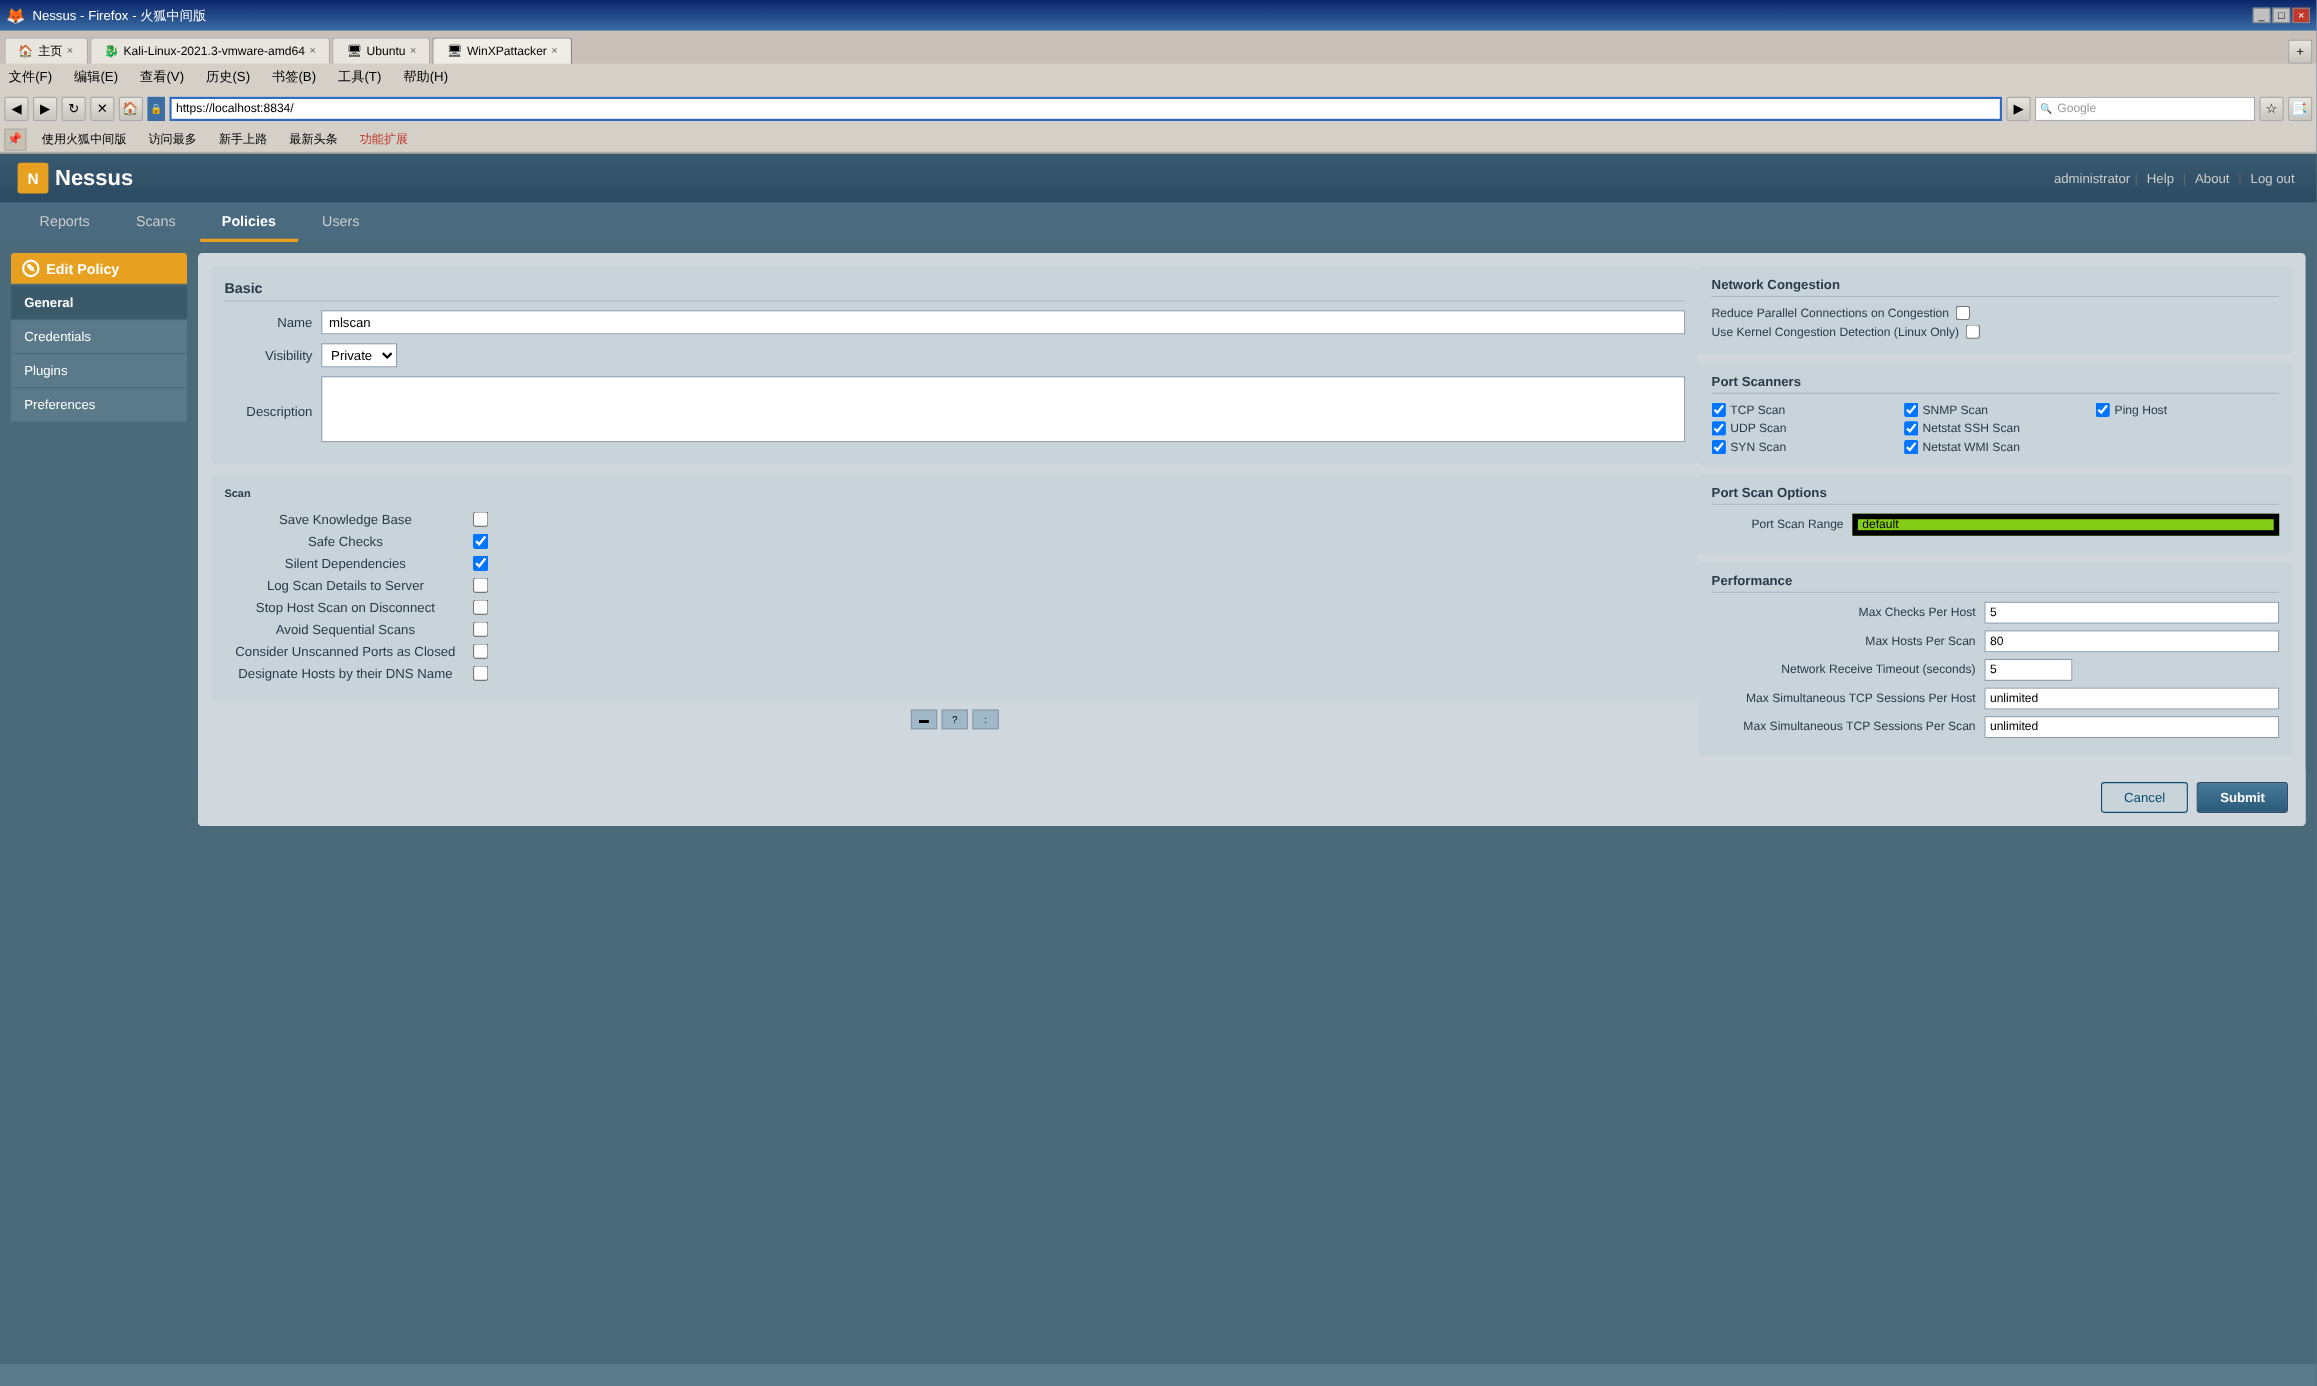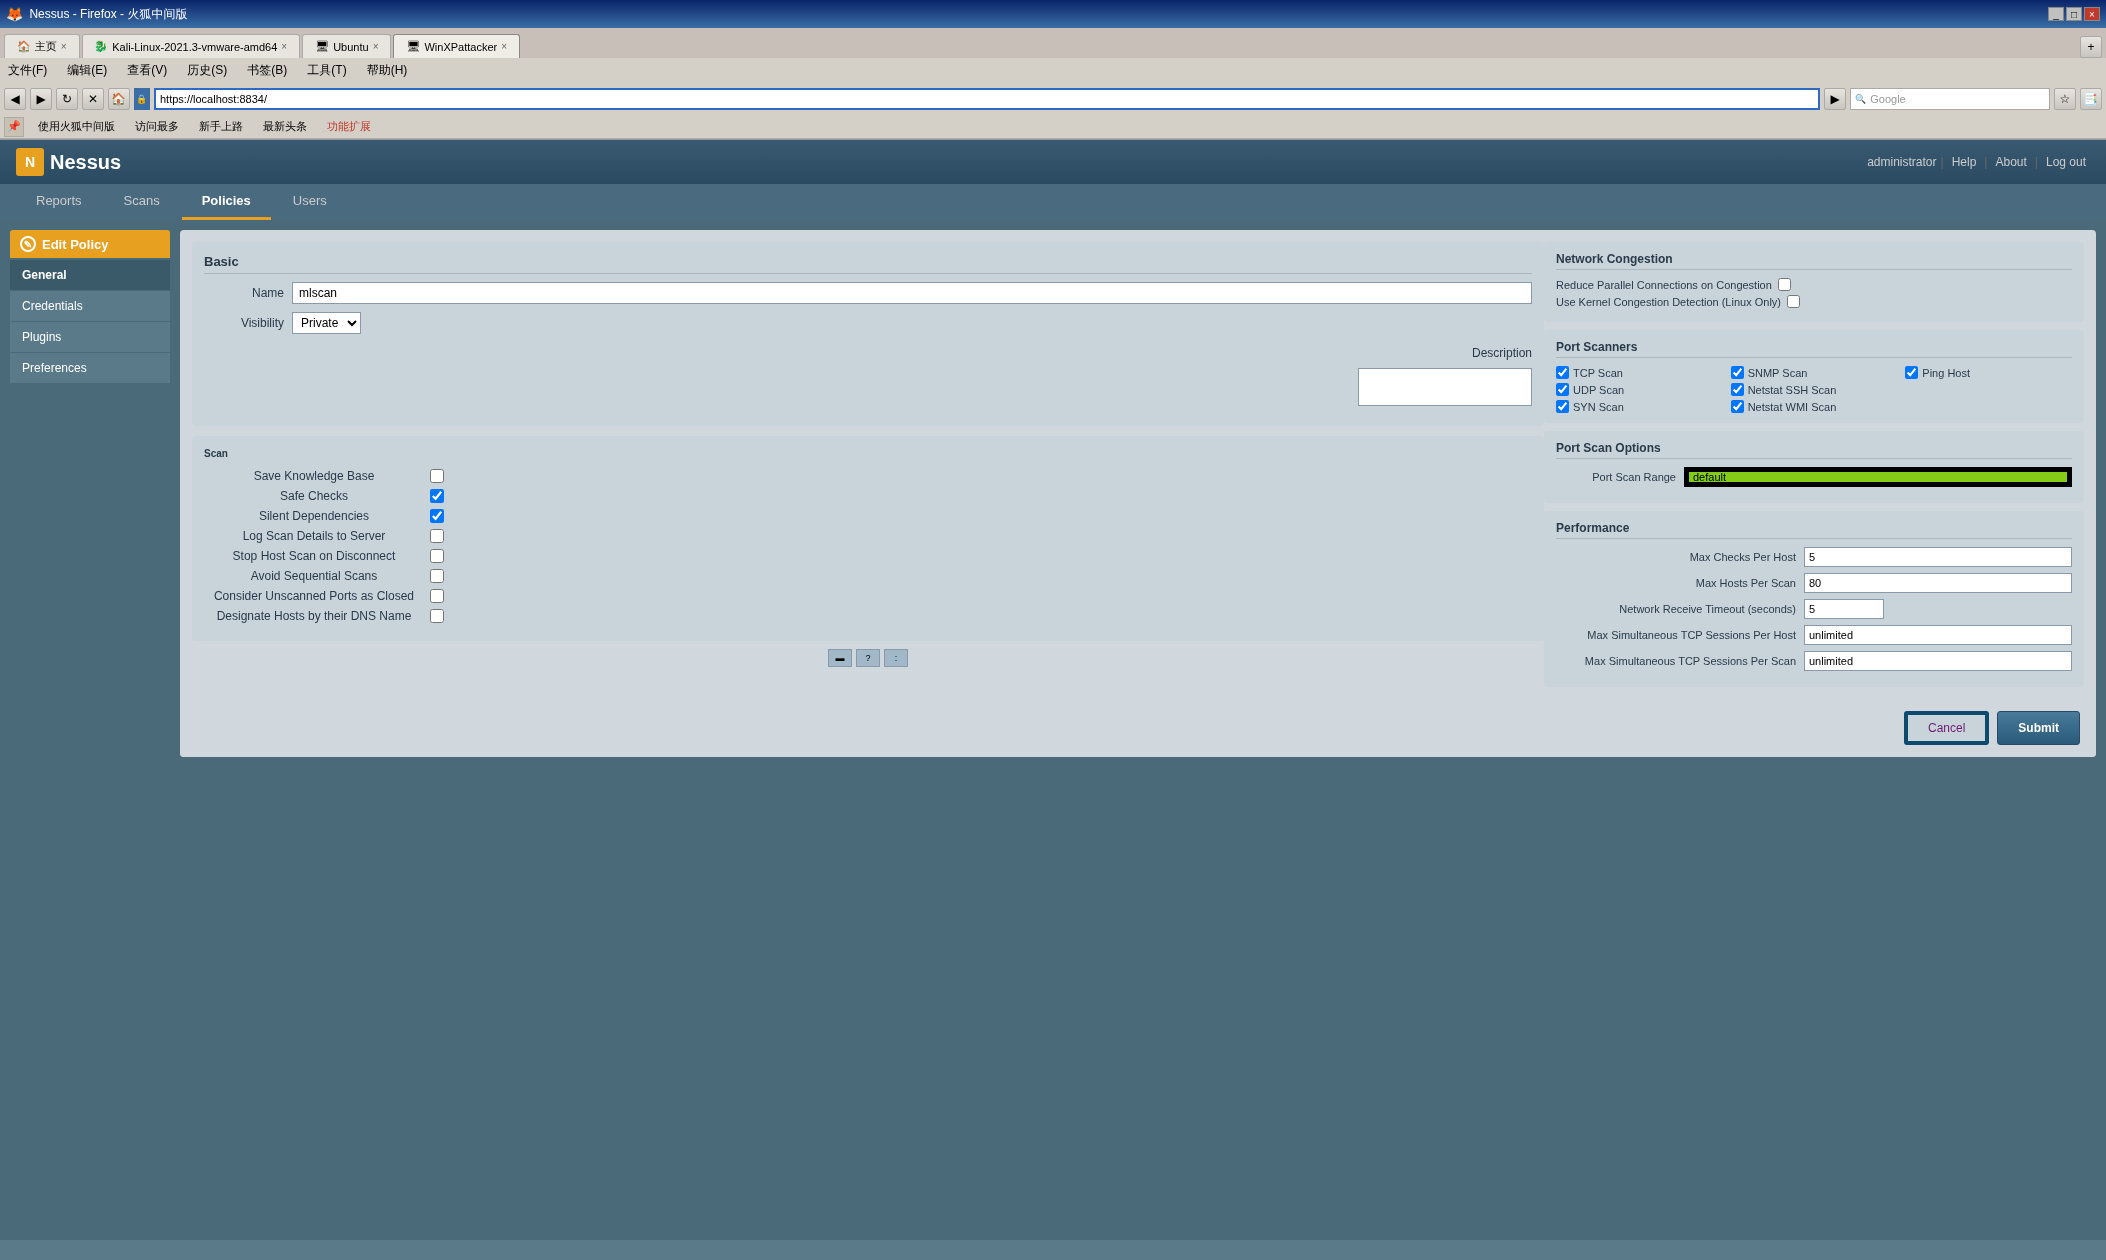--- a/index.html
+++ b/index.html
@@ -447,22 +447,22 @@
       background: #d0d8de;
     }
     .btn {
       padding: 6px 20px;
       font-size: 12px;
       cursor: pointer;
       border-radius: 3px;
     }
     .btn-cancel {
       background: #c8d4da;
-      border: 4px solid #0c4a6e;
-      color: #701a75;
+      border: 1px solid #0c4a6e;
+      color: #0c4a6e;
       text-align: center;
     }
     .btn-submit {
       background: linear-gradient(to bottom, #4a7a9a, #2a5a7a);
       border: 1px solid #2a4a6a;
       color: white;
       font-weight: bold;
     }
 
     
@@ -623,21 +623,21 @@
               <label class="form-label">Name</label>
               <input class="form-input" type="text" value="mlscan" style="">
             </div>
             <div class="form-row">
               <label class="form-label">Visibility</label>
               <select class="form-select">
                 <option>Private</option>
                 <option>Shared</option>
               </select>
             </div>
-            <div class="form-row" style="align-items:flex-end;flex-direction:column;">
+            <div class="form-row" style="align-items:center;">
               <label class="form-label" style="padding-top:4px;">Description</label>
               <textarea class="form-textarea" style=""></textarea>
             </div>
           </div>
 
           <div class="scan-section">
             <div class="scan-section-header">Scan</div>
             <div class="scan-row">
               <label class="scan-label">Save Knowledge Base</label>
               <input type="checkbox" class="scan-checkbox" style="">

